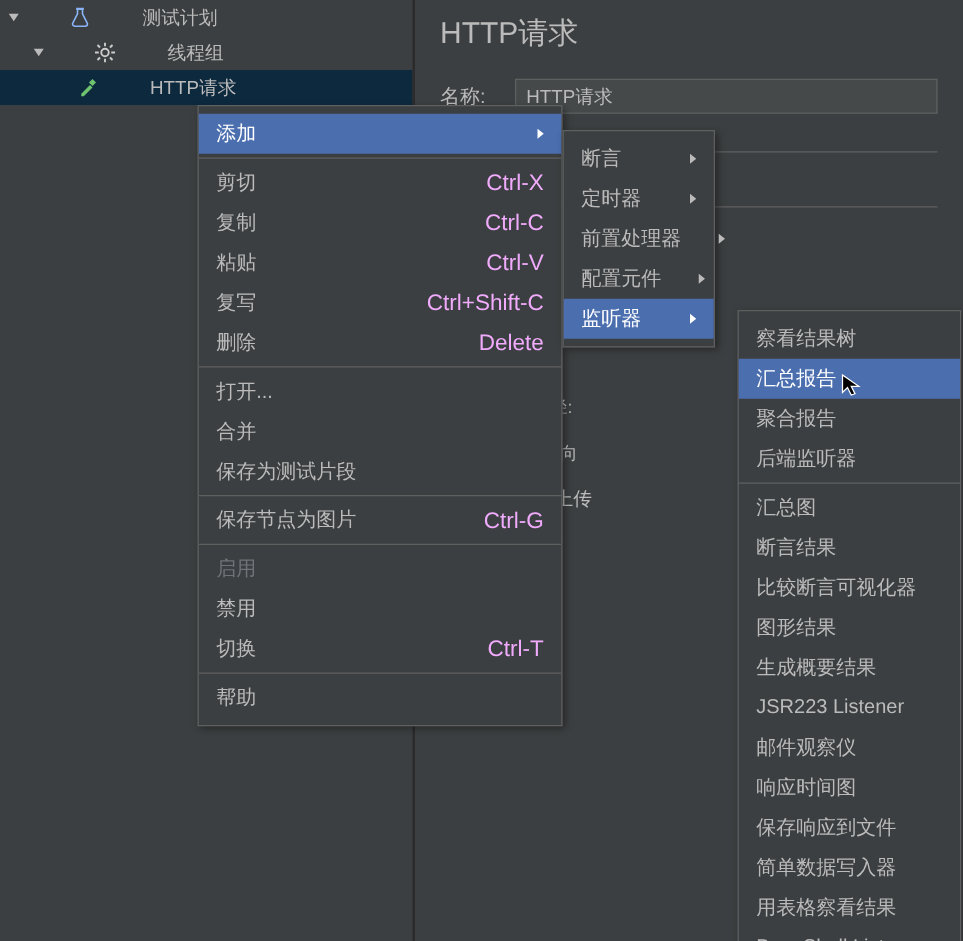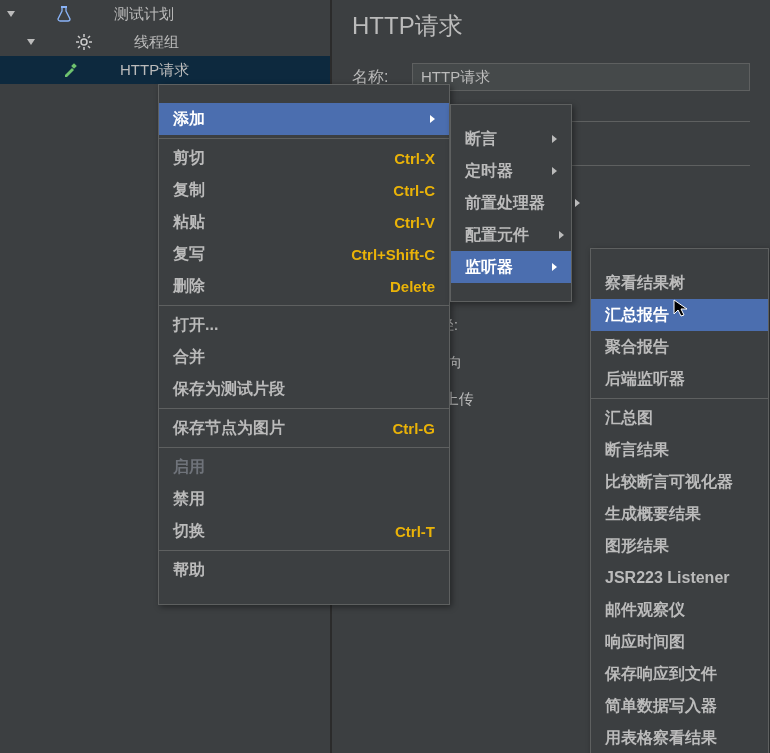--- a/index.html
+++ b/index.html
@@ -25,25 +25,25 @@
   .finput { flex: 1; height: 28px; background: #45494a; border: 1px solid #5e6060; color: #bbbbbb; padding: 0 8px; font-size: 15px; }
   .fline { flex:1; border-bottom:1px solid #5e6060; height:1px; }
   .checkbox-row { display:flex; align-items:center; gap:6px; font-size:14px; color:#bbbbbb; }
   .cb { width:14px; height:14px; border:1px solid #888; display:inline-flex; align-items:center; justify-content:center; font-size:10px; color:#bbbbbb; }
   .tabrow { position:absolute; left:20px; top:390px; font-size:15px; color:#bbbbbb; }
   .dd { position:absolute; left:20px; top:314px; display:flex; align-items:center; gap:10px; }
   .ddbox { width:40px; height:24px; background:#4c5052; border:1px solid #5e6060; }
   .ddtri { width:0;height:0;border-left:4px solid transparent;border-right:4px solid transparent;border-top:5px solid #bbbbbb; }
 
   
-  .menu { position: absolute; background: #3c3f41; border: 1px solid #5e6060; box-shadow: 2px 2px 6px rgba(0,0,0,.4); padding: 18px 0; font-weight: bold; }
+  .menu { position: absolute; background: #3c3f41; border: 1px solid #5e6060; box-shadow: 2px 2px 6px rgba(0,0,0,.4); padding: 6px 0; }
   .menu-item { display:flex; align-items:center; justify-content:space-between; height: 32px; padding: 0 14px; font-size: 16px; color: #bbbbbb; white-space: nowrap; }
   .menu-item.disabled { color: #6f737a; }
   .menu-item.hl { background: #4b6eaf; color: #ffffff; }
-  .menu-item .shortcut { margin-left: 30px; color: #eab308; font-size:15px; }
+  .menu-item .shortcut { margin-left: 30px; color: #f0abfc; font-size:18px; }
   .menu-item .subarrow { width:0;height:0;border-top:4px solid transparent;border-bottom:4px solid transparent;border-left:5px solid #bbbbbb; margin-left:30px; }
   .menu-item.hl .subarrow { border-left-color:#fff; }
   .menu-sep { height:1px; background:#5e6060; margin:3px 0; }
 
   .cursor { position:absolute; width:20px; height:20px; pointer-events:none; z-index:1000; }
 </style>
 </head>
 <body>
 
 <div class="tree">
@@ -228,24 +228,24 @@
   <div class="menu-item">
       <span>汇总图</span>
     </div>
   <div class="menu-item">
       <span>断言结果</span>
     </div>
   <div class="menu-item">
       <span>比较断言可视化器</span>
     </div>
   <div class="menu-item">
+      <span>图形结果</span>
+    </div>
+  <div class="menu-item">
       <span>生成概要结果</span>
-    </div>
-  <div class="menu-item">
-      <span>图形结果</span>
     </div>
   <div class="menu-item">
       <span>JSR223 Listener</span>
     </div>
   <div class="menu-item">
       <span>邮件观察仪</span>
     </div>
   <div class="menu-item">
       <span>响应时间图</span>
     </div>

